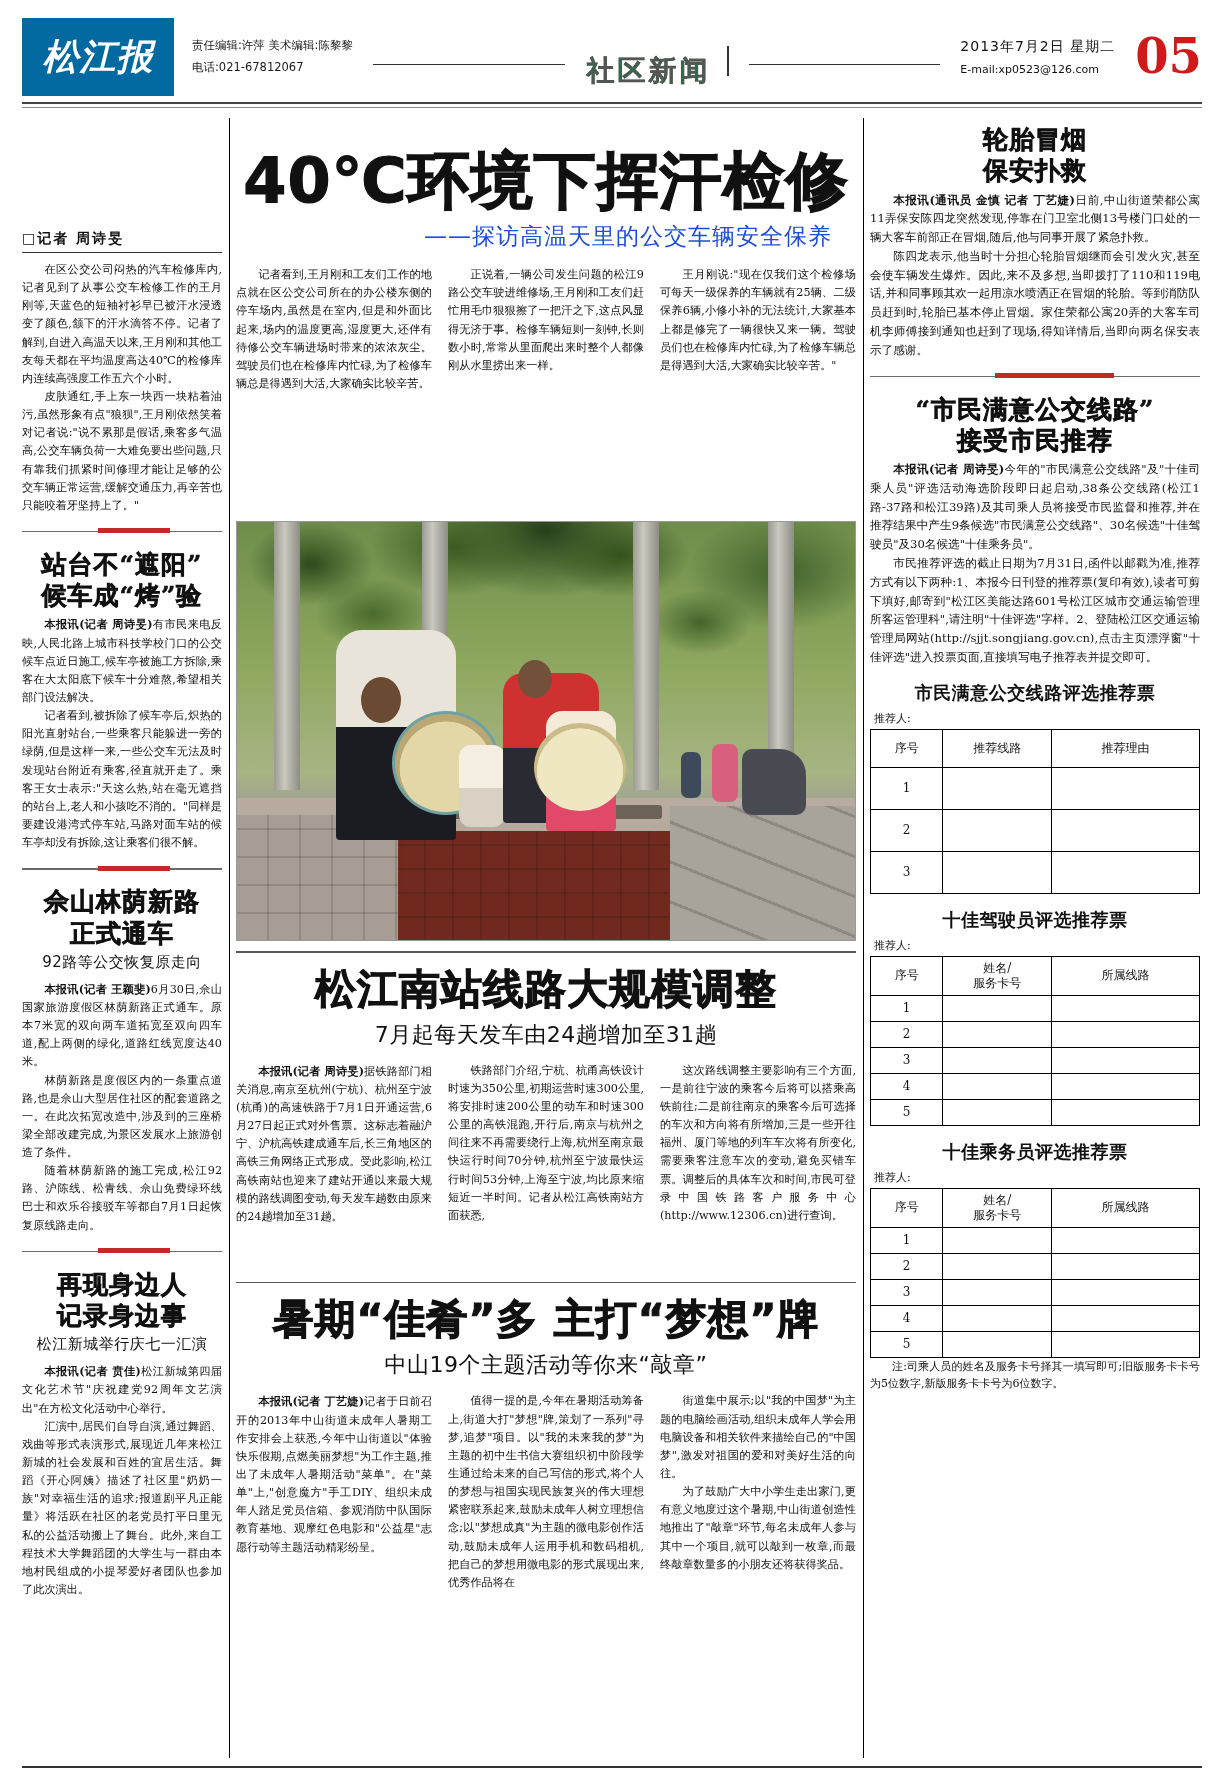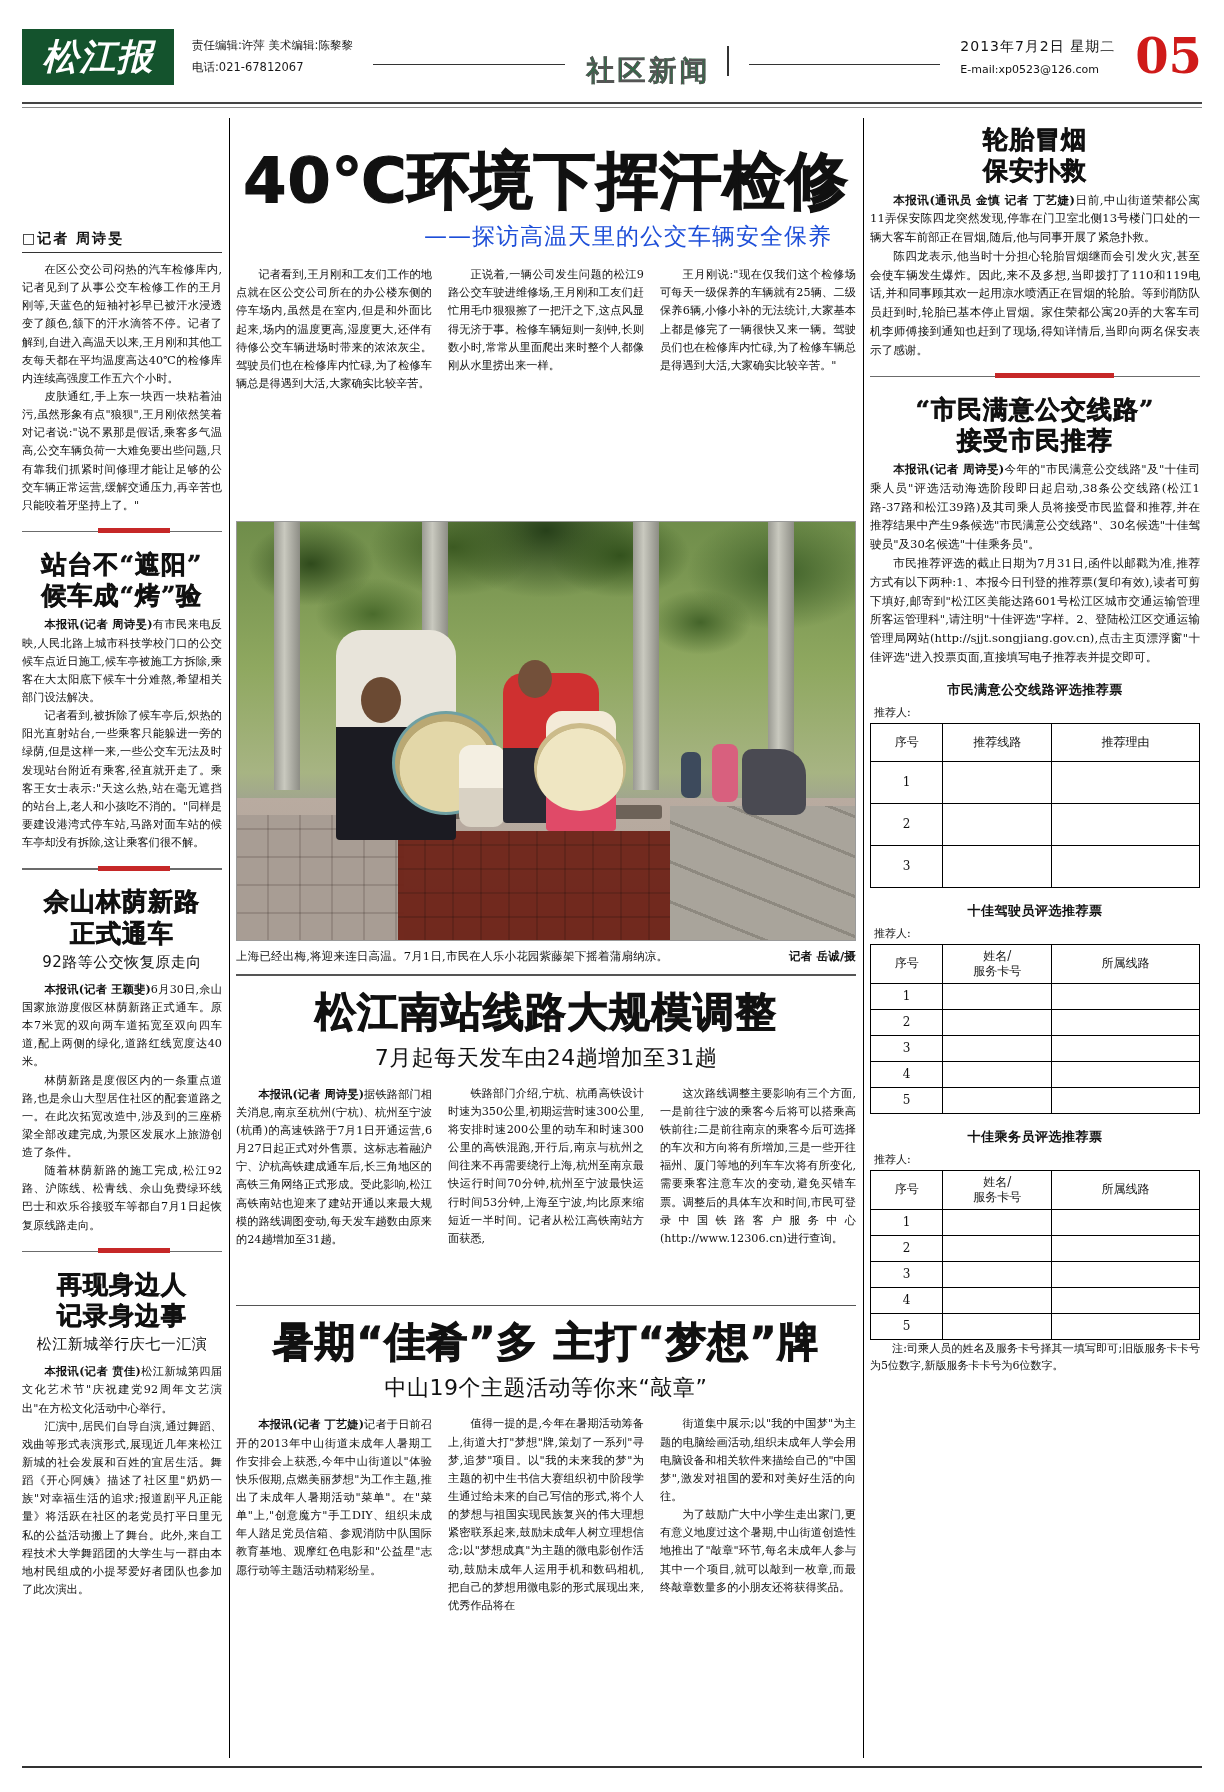--- a/index.html
+++ b/index.html
@@ -17,22 +17,22 @@
     padding: 18px 22px 10px 22px;
   }
 
   
   .masthead {
     display: flex; align-items: center;
     height: 78px;
     gap: 10px;
   }
   .logo-box {
-    width: 152px; height: 56px;
-    background: #14532d;
+    width: 152px; height: 78px;
+    background: #0369a1;
     color: #fff;
     display: flex; align-items: center; justify-content: center;
     font-family: "DejaVu Serif", "Liberation Serif", serif;
     font-weight: bold;
     font-size: 36px;
     letter-spacing: 1px;
     font-style: italic;
     flex: 0 0 auto;
   }
   .editors {
@@ -277,21 +277,21 @@
     display: flex; justify-content: space-between; align-items: baseline;
     letter-spacing: 0.2px;
   }
   .caption .credit { font-weight: bold; white-space: nowrap; padding-left: 14px; }
 
   
   .form-title {
     text-align: center;
     font-family: "DejaVu Serif", "Liberation Serif", serif;
     font-weight: bold;
-    font-size: 13px;
+    font-size: 18px;
     margin: 14px 0 6px 0;
     letter-spacing: 0.5px;
   }
   .form-rec {
     font-family: "DejaVu Serif", "Liberation Serif", serif;
     font-size: 11px;
     margin-bottom: 3px;
     padding-left: 4px;
   }
   table.vote {
@@ -425,24 +425,20 @@
           <div class="ph-fan1"></div>
           <div class="ph-fig ph-kid"></div>
           <div class="ph-fig ph-person2"></div>
           <div class="ph-head2"></div>
           <div class="ph-fig ph-child"></div>
           <div class="ph-fan2"></div>
           <div class="ph-fig ph-far1"></div>
           <div class="ph-fig ph-far2"></div>
           <div class="ph-fig ph-stroller"></div>
         </div>
-        <div class="caption">
-          <div>上海已经出梅,将迎来连日高温。7月1日,市民在人乐小花园紫藤架下摇着蒲扇纳凉。</div>
-          <div class="credit">记者 岳诚/摄</div>
-        </div>
       </div>
 
       <div class="center-rule"></div>
       <div class="center-head">松江南站线路大规模调整</div>
       <div class="center-sub">7月起每天发车由24趟增加至31趟</div>
       <div class="bodytext cols3" style="height:210px;">
         <p><span class="lead">本报讯(记者  周诗旻)</span><span>据铁路部门相关消息,南京至杭州(宁杭)、杭州至宁波(杭甬)的高速铁路于7月1日开通运营,6月27日起正式对外售票。这标志着融沪宁、沪杭高铁建成通车后,长三角地区的高铁三角网络正式形成。受此影响,松江高铁南站也迎来了建站开通以来最大规模的路线调图变动,每天发车趟数由原来的24趟增加至31趟。</span></p>
         <p>铁路部门介绍,宁杭、杭甬高铁设计时速为350公里,初期运营时速300公里,将安排时速200公里的动车和时速300公里的高铁混跑,开行后,南京与杭州之间往来不再需要绕行上海,杭州至南京最快运行时间70分钟,杭州至宁波最快运行时间53分钟,上海至宁波,均比原来缩短近一半时间。记者从松江高铁南站方面获悉,</p>
         <p>这次路线调整主要影响有三个方面,一是前往宁波的乘客今后将可以搭乘高铁前往;二是前往南京的乘客今后可选择的车次和方向将有所增加,三是一些开往福州、厦门等地的列车车次将有所变化,需要乘客注意车次的变动,避免买错车票。调整后的具体车次和时间,市民可登录中国铁路客户服务中心(http://www.12306.cn)进行查询。</p>
       </div>

